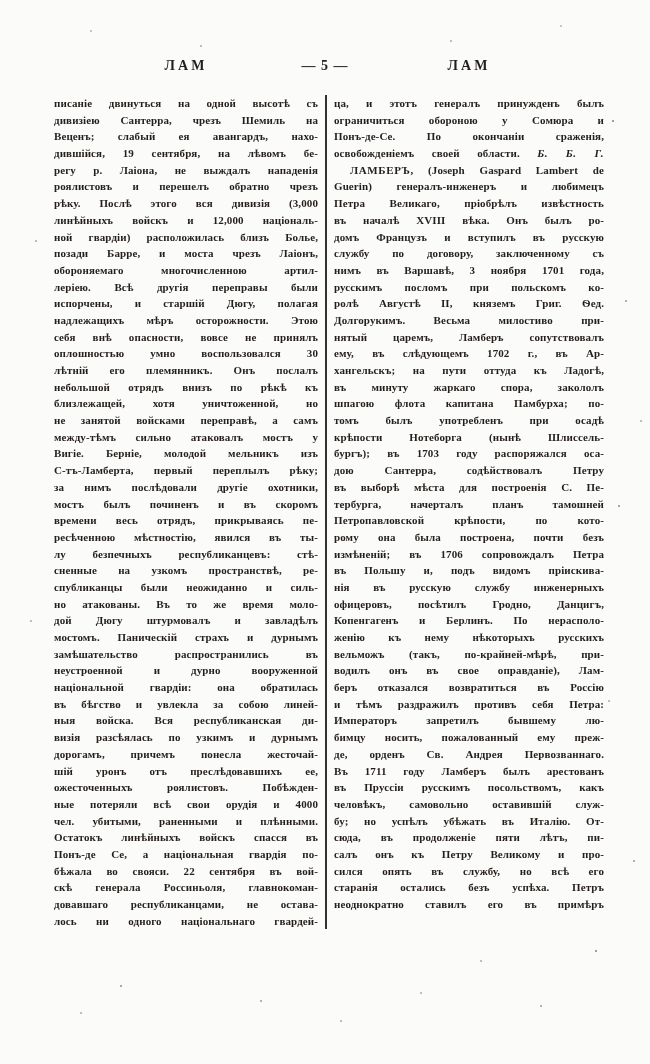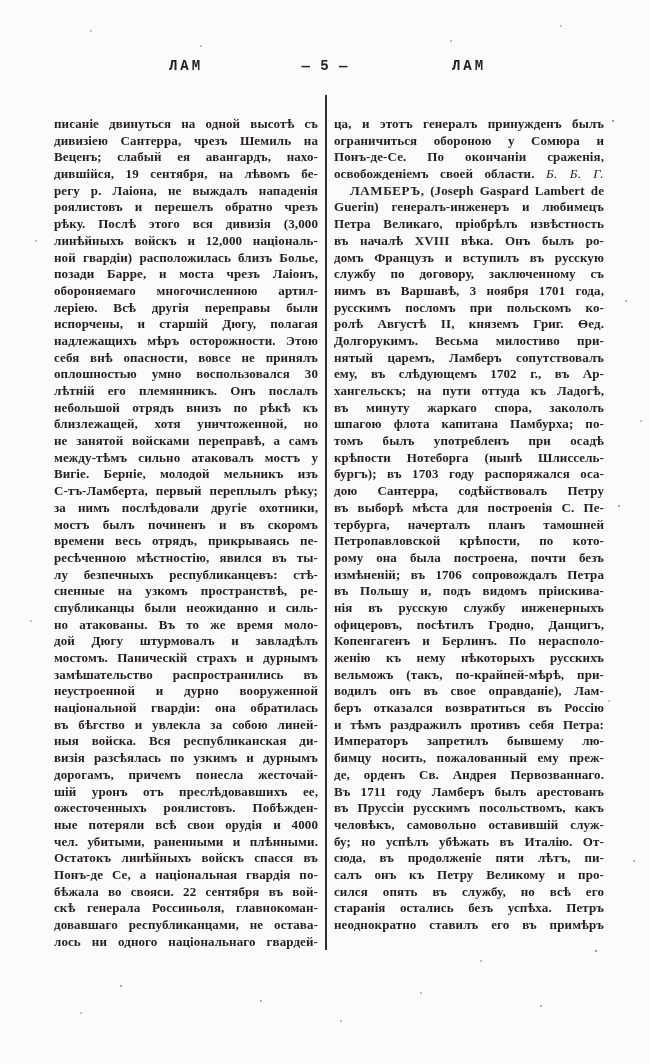--- a/index.html
+++ b/index.html
@@ -27,45 +27,43 @@
     width: 650px;
     height: 22px;
     font-size: 14px;
     font-weight: 700;
   }
   .hdr-title-left, .hdr-title-right, .hdr-page {
     position: absolute;
     top: 0;
     text-align: center;
     letter-spacing: 3px;
-    font-family: Liberation Mono, monospace;
   }
   .hdr-title-left  { left: 54px;  width: 264px; }
   .hdr-title-right { left: 334px; width: 270px; }
   .hdr-page {
     left: 0;
     width: 650px;
     letter-spacing: 1px;
     font-weight: 600;
   }
   
   .columns {
     position: absolute;
     top: 95px;
     left: 54px;
     width: 550px;
     display: flex;
     flex-direction: row;
   }
   .col {
-    font-size: 13px;
+    font-size: 11px;
     line-height: 16.7px;
     font-weight: 600;
     letter-spacing: 0.1px;
-    margin-top: 21px;
   }
   .col-left  { width: 264px; }
   .col-right { width: 270px; }
   .gutter {
     width: 16px;
     display: flex;
     justify-content: center;
     align-self: stretch;
   }
   .divider {
@@ -78,21 +76,21 @@
     height: 16.7px;
     overflow: visible;
   }
   .line.indent { padding-left: 16px; }
   .line span.b {
     font-weight: 700;
     letter-spacing: 0.6px;
   }
   .line span.i {
     font-style: italic;
-    font-weight: 400;
+    font-weight: 700;
     letter-spacing: 0.5px;
   }
   
   .noise {
     position: absolute;
     top: 0; left: 0;
     width: 2px; height: 2px;
     background: transparent;
     box-shadow:
       612px 120px 0 rgba(50,45,40,.45), 625px 300px 0 rgba(50,45,40,.35),

